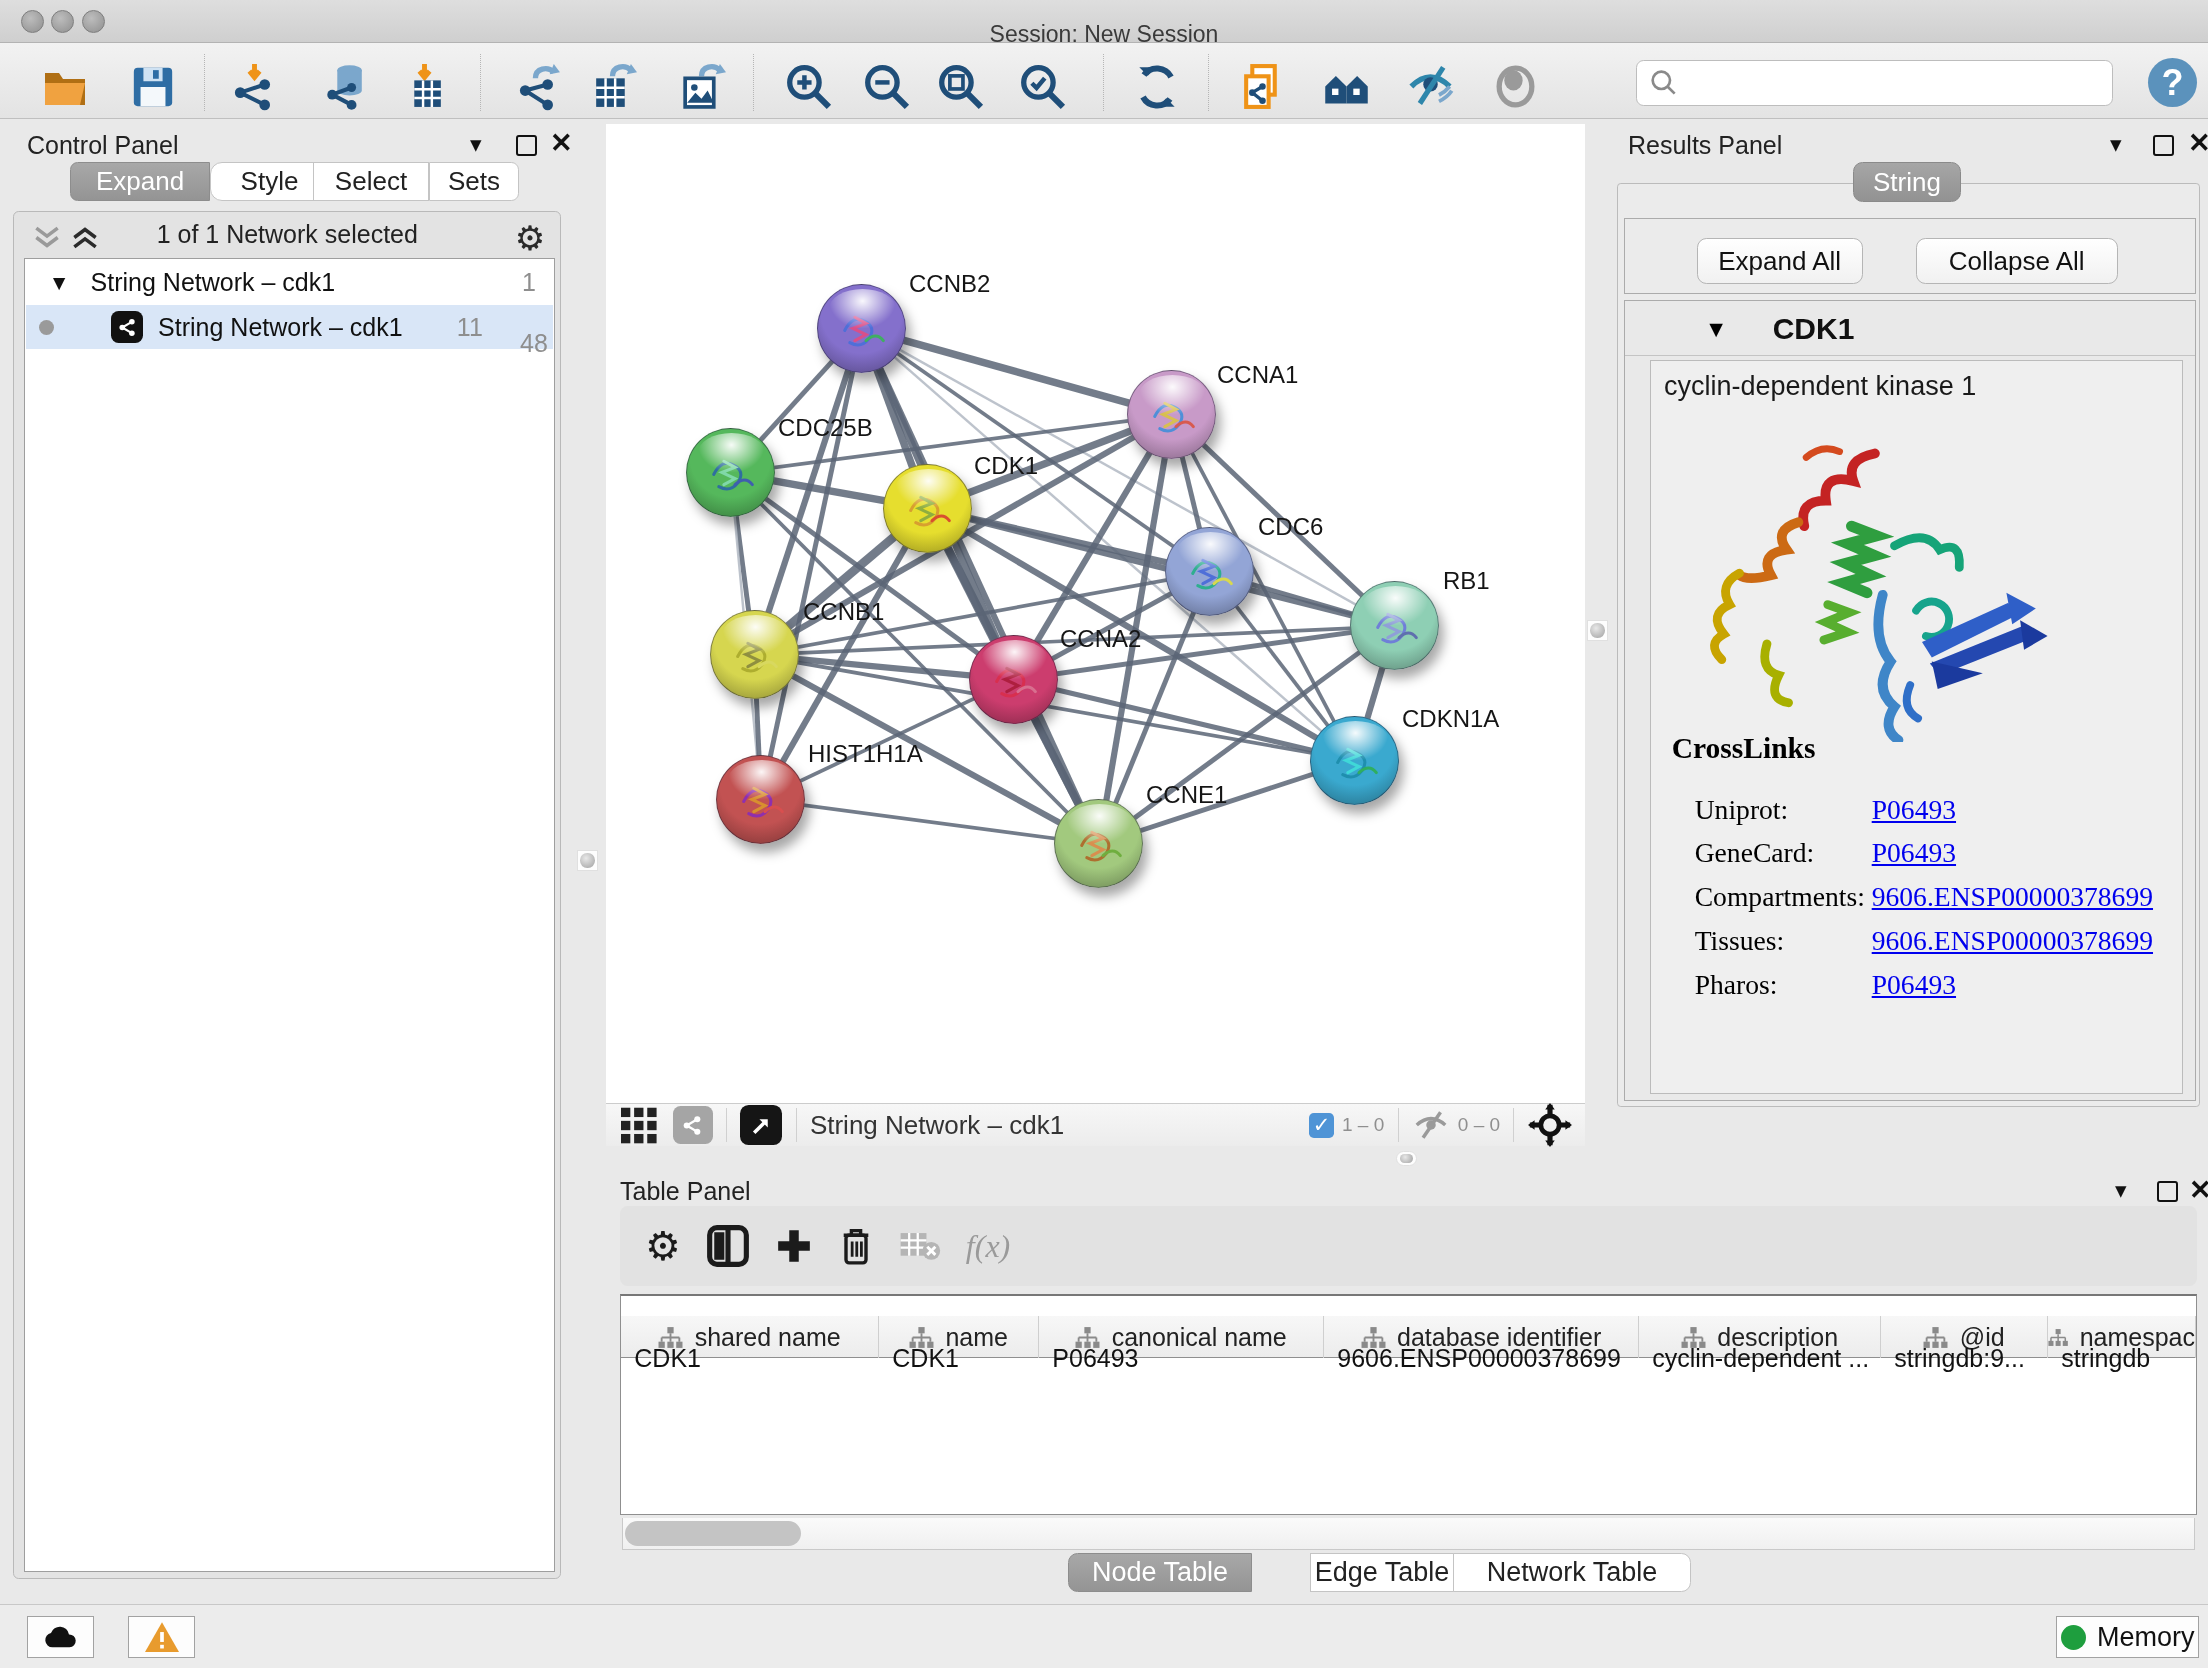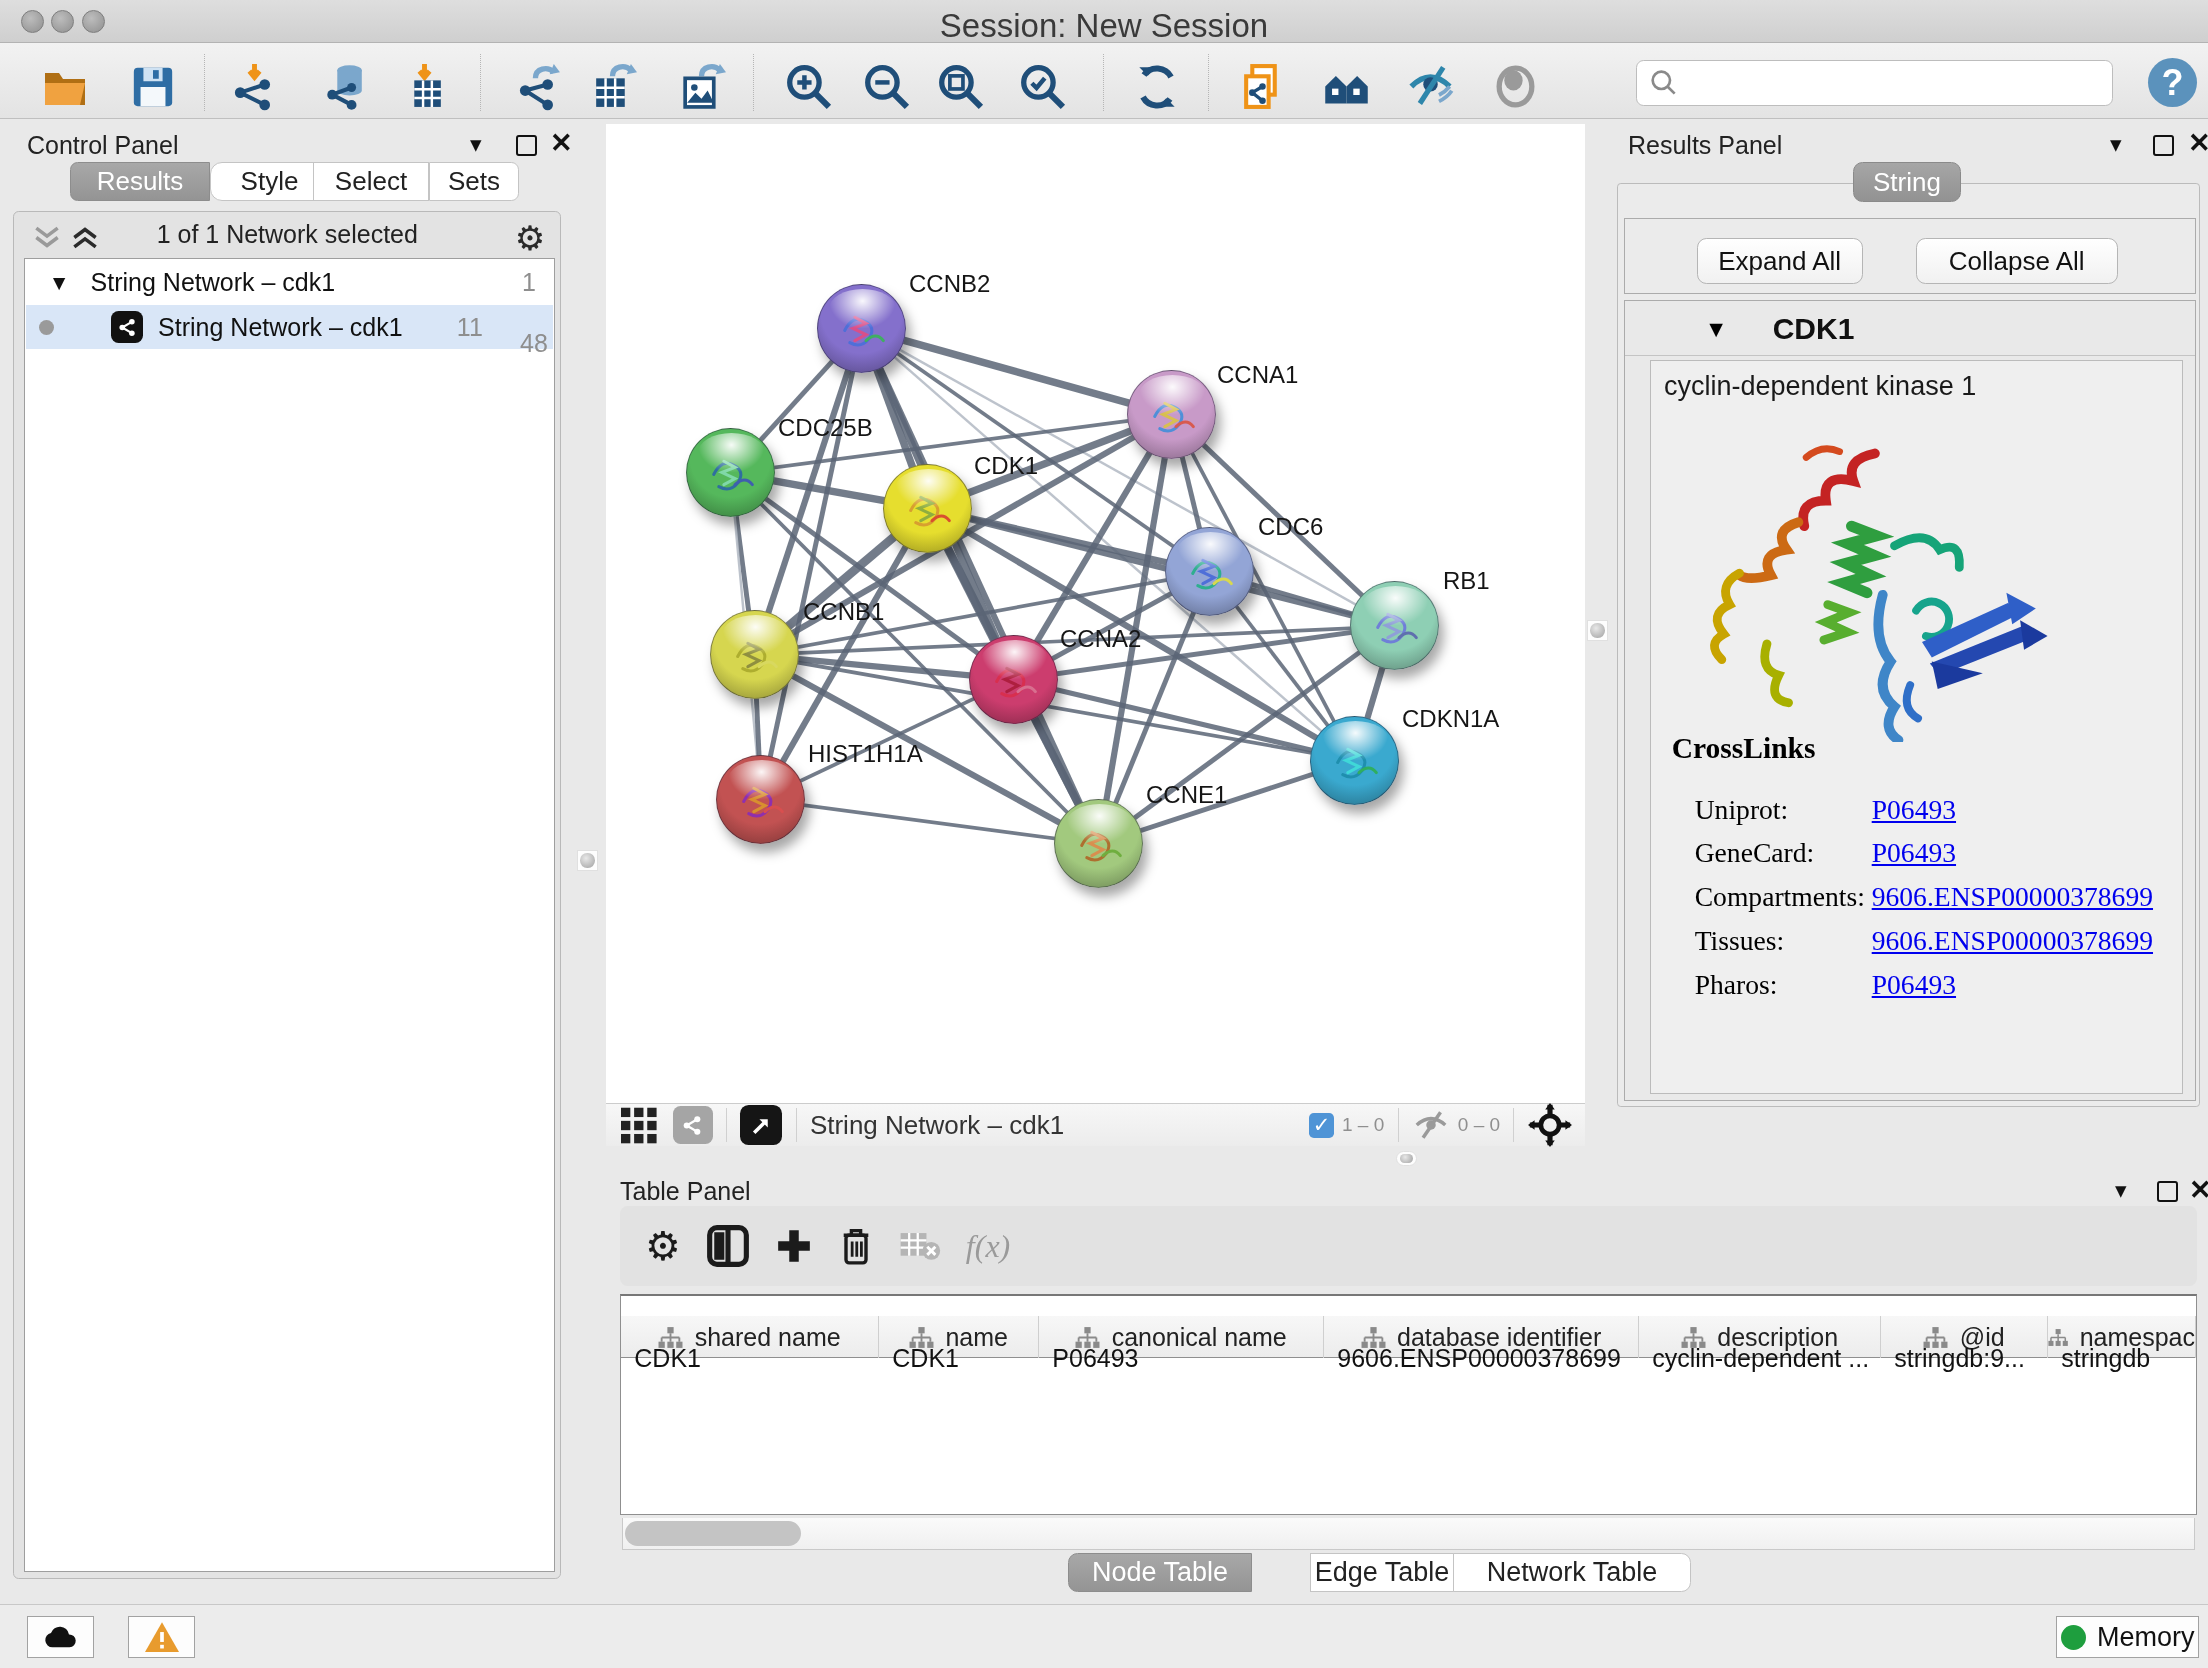--- a/index.html
+++ b/index.html
@@ -5,22 +5,22 @@
   * { box-sizing: border-box; margin: 0; padding: 0; }
   html,body { width: 2208px; height: 1668px; overflow: hidden;
     font-family: "Liberation Sans", sans-serif; background: #e9e9e9; }
   #app { position: absolute; inset: 0; }
 
   
   .titlebar { position: absolute; left:0; top:0; width:2208px; height:43px;
     background: linear-gradient(#dedede,#cfcfcf); border-bottom:1px solid #b3b3b3; }
   .tlight { position:absolute; top:9.5px; width:23px; height:23px; border-radius:50%;
     background: radial-gradient(circle at 40% 35%, #bdbdbd,#8f8f8f); border:1px solid #7e7e7e; }
-  .win-title { position:absolute; top:7px; left:0; width:100%; text-align:center;
-    font-size:33px; color:#3a3a3a; }
+  .win-title { position:absolute; top:21px; left:0; width:100%; text-align:center;
+    font-size:23px; color:#3a3a3a; }
 
   
   .toolbar { position:absolute; left:0; top:43px; width:2208px; height:76px;
     background: linear-gradient(#f2f2f2,#e3e3e3); border-bottom:1px solid #bfbfbf; }
   .tb-icon { position:absolute; top:17px; width:53px; height:53px; display:flex;
     align-items:center; justify-content:center; }
   .tb-sep { position:absolute; top:11.4px; height:57px; width:0;
     border-left:1.9px dotted #b5b5b5; }
   .searchbox { position:absolute; left:1636px; top:17px; width:477px; height:46px;
     background:#fff; border:1.9px solid #bdbdbd; border-radius:7.6px; display:flex;
@@ -292,21 +292,21 @@
 
   <div>
     <div class="panel-header" style="left:27px; top:131px;">Control Panel</div>
     <div class="ph-ctrl" style="left:470px; top:131px;">▾</div>
     <div class="ph-ctrl" style="left:516px; top:135px;">
         <span class="ph-box" style="display:block"></span>
       </div>
     <div class="ph-ctrl ph-x" style="left:550px; top:127px;">✕</div>
 
     <div id="cp-tabs">
-        <div class="ctab tab-active" style="left: 70px; top: 162px; width: 140px; height: 39px; border-radius: 7.6px 0px 0px 7.6px;">Results</div>
+        <div class="ctab tab-active" style="left: 70px; top: 162px; width: 140px; height: 39px; border-radius: 7.6px 0px 0px 7.6px;">Expand</div>
         <div class="ctab" style="left: 210px; top: 162px; width: 119px; height: 39px; border-radius: 12px;">Style</div>
         <div class="ctab" style="left: 313px; top: 162px; width: 116px; height: 39px; border-radius: 0px;">Select</div>
         <div class="ctab" style="left: 429px; top: 162px; width: 90px; height: 39px; border-radius: 0px 7.6px 7.6px 0px;">Sets</div>
       </div>
 
     <div class="cp-outer">
       <svg style="position:absolute;left:17px;top:13.3px" width="32" height="25" viewBox="0 0 24 18">
           <path d="M4 2l8 6 8-6M4 9l8 6 8-6" fill="none" stroke="#9a9a9a" stroke-width="2.6"></path>
         </svg>
       <svg style="position:absolute;left:55px;top:13.3px" width="32" height="25" viewBox="0 0 24 18">

